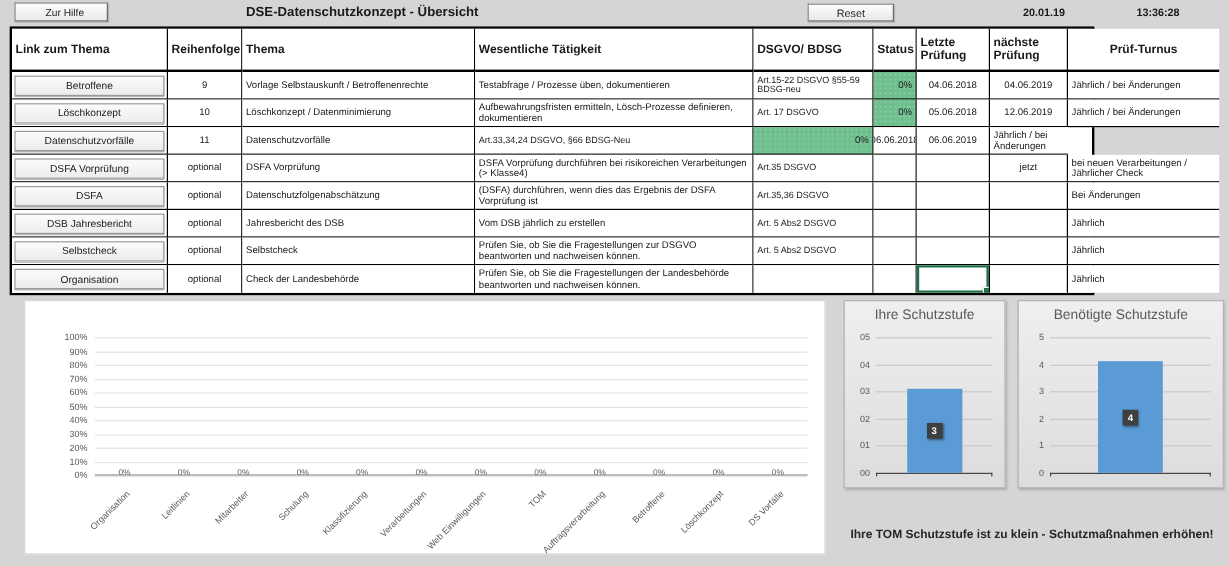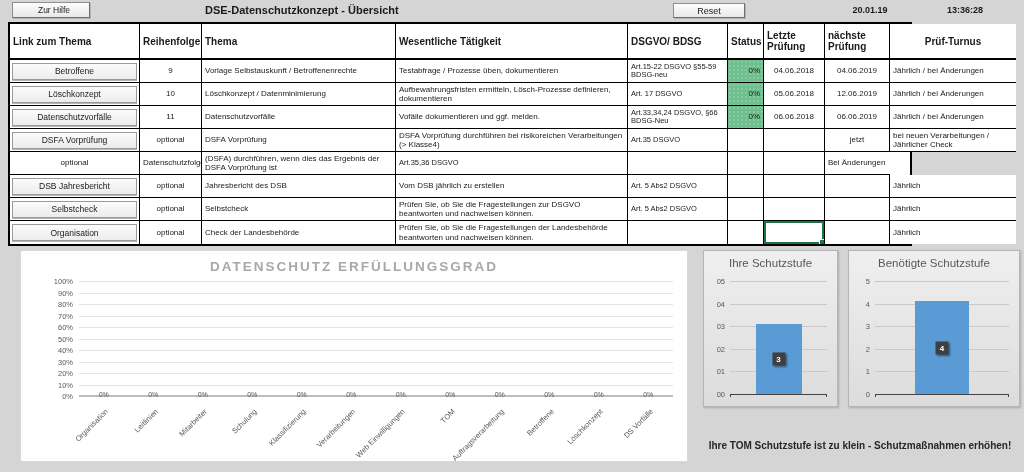--- a/index.html
+++ b/index.html
@@ -176,21 +176,20 @@
     <div class="cell al-c">12.06.2019</div>
     <div class="cell">Jährlich / bei Änderungen</div>
   </div>
 
   <div class="trow body">
     <div class="cell c-link">
         <button class="linkbtn">Datenschutzvorfälle</button>
       </div>
     <div class="cell al-c">11</div>
     <div class="cell">Datenschutzvorfälle</div>
-    <div class="cell">Vofälle dokumentieren und ggf. melden.</div>
     <div class="cell c-dsgvo">Art.33,34,24 DSGVO, §66 BDSG-Neu</div>
     <div class="cell al-r status-green">0%</div>
     <div class="cell al-c">06.06.2018</div>
     <div class="cell al-c">06.06.2019</div>
     <div class="cell">Jährlich / bei Änderungen</div>
   </div>
 
   <div class="trow body">
     <div class="cell c-link">
         <button class="linkbtn">DSFA Vorprüfung</button>
@@ -199,20 +198,23 @@
     <div class="cell">DSFA Vorprüfung</div>
     <div class="cell">DSFA Vorprüfung durchführen bei risikoreichen Verarbeitungen (&gt; Klasse4)</div>
     <div class="cell c-dsgvo">Art.35 DSGVO</div>
     <div class="cell al-r"></div>
     <div class="cell al-c"></div>
     <div class="cell al-c">jetzt</div>
     <div class="cell">bei neuen Verarbeitungen / Jährlicher Check</div>
   </div>
 
   <div class="trow body">
+    <div class="cell c-link">
+        <button class="linkbtn">DSFA</button>
+      </div>
     <div class="cell al-c">optional</div>
     <div class="cell">Datenschutzfolgenabschätzung</div>
     <div class="cell">(DSFA) durchführen, wenn dies das Ergebnis der DSFA Vorprüfung ist</div>
     <div class="cell c-dsgvo">Art.35,36 DSGVO</div>
     <div class="cell al-r"></div>
     <div class="cell al-c"></div>
     <div class="cell al-c"></div>
     <div class="cell">Bei Änderungen</div>
   </div>
 
@@ -253,21 +255,20 @@
     <div class="cell">Prüfen Sie, ob Sie die Fragestellungen der Landesbehörde beantworten und nachweisen können.</div>
     <div class="cell c-dsgvo"></div>
     <div class="cell al-r"></div>
     <div class="cell al-c sel"></div>
     <div class="cell al-c"></div>
     <div class="cell">Jährlich</div>
   </div>
 </div>
 
 <div class="chart-main">
-  <div class="cm-title">DATENSCHUTZ ERFÜLLUNGSGRAD</div>
   <div class="cm-plot">
     <div class="gl" style="top:0%"></div>
       <div class="gl" style="top:10%"></div>
       <div class="gl" style="top:20%"></div>
       <div class="gl" style="top:30%"></div>
       <div class="gl" style="top:40%"></div>
       <div class="gl" style="top:50%"></div>
       <div class="gl" style="top:60%"></div>
       <div class="gl" style="top:70%"></div>
       <div class="gl" style="top:80%"></div>

